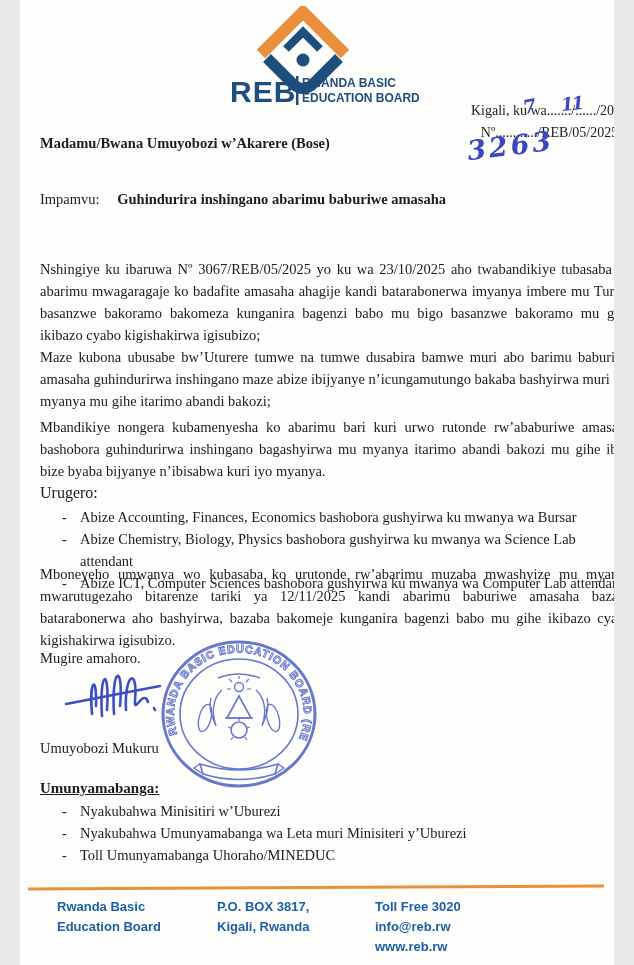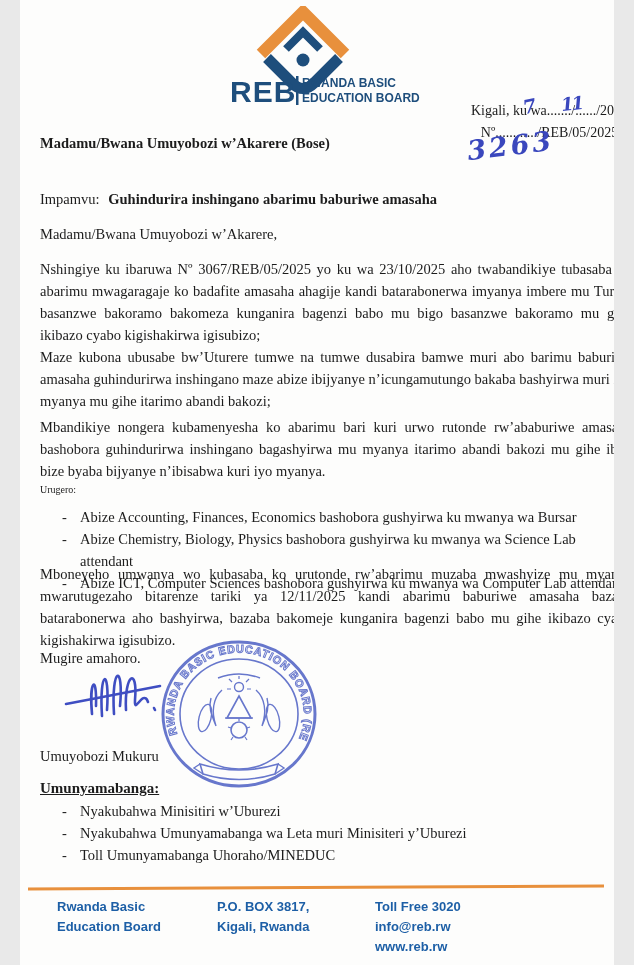--- a/index.html
+++ b/index.html
@@ -25,41 +25,41 @@
   .hand{
     position:absolute;color:#3a47bd;
     font-family:"DejaVu Serif", serif;font-style:italic;font-weight:bold;
   }
   .hand-day{left:66px;top:-5px;font-size:19px;transform:rotate(-12deg);}
   .hand-month{left:104px;top:-7px;font-size:18px;transform:rotate(-6deg);letter-spacing:-2px;}
   .hand-refno{left:10px;top:13px;font-size:27px;letter-spacing:3px;transform:rotate(-7deg);}
   
   .recipient{position:absolute;left:20px;top:135px;font-weight:bold;font-size:14.5px;}
   .subject{position:absolute;left:20px;top:191px;font-size:14.5px;}
-  .subject b{margin-left:5px;}
+  .subject b{margin-left:14px;}
   .salutation{position:absolute;left:20px;top:226px;font-size:14.5px;}
   .para{
     position:absolute;left:20px;width:592px;
     font-size:14.5px;line-height:22px;text-align:justify;
   }
   .p1{top:258px;} .p2{top:346px;} .p3{top:416px;} .p4{top:563px;}
-  .urugero{position:absolute;left:20px;top:484px;font-size:10px;}
+  .urugero{position:absolute;left:20px;top:484px;font-size:16px;}
   .examples{position:absolute;left:20px;top:506px;width:592px;font-size:14.5px;line-height:22px;}
   .li{display:flex;}
   .li .dash{width:18px;margin-left:22px;text-align:left;}
   .closing{position:absolute;left:20px;top:650px;font-size:14.5px;}
   
   .stamp{position:absolute;left:136px;top:638px;width:166px;height:152px;opacity:.92;}
   .stamp *{stroke:#5b6cc8;fill:none;}
   .stamp .stamp-txt{fill:#5b6cc8;stroke:none;font-family:"Liberation Sans", sans-serif;
     font-weight:bold;font-size:11px;letter-spacing:1px;}
   .signature{position:absolute;left:42px;top:656px;width:115px;height:75px;}
   .signature path{stroke:#3f4ec2;stroke-width:2.6;fill:none;stroke-linecap:round;}
   .sig-name{position:absolute;left:20px;top:715px;font-weight:bold;font-size:15px;}
-  .sig-title{position:absolute;left:20px;top:740px;font-size:14.5px;margin-top:8px;}
+  .sig-title{position:absolute;left:20px;top:740px;font-size:14.5px;}
   
   .cc-label{position:absolute;left:20px;top:780px;font-weight:bold;font-size:15px;text-decoration:underline;}
   .cc-list{position:absolute;left:20px;top:800px;width:592px;font-size:14.5px;line-height:22px;}
   
   .footer-line{position:absolute;left:8px;top:886px;width:576px;height:3px;background:#e8903c;transform:rotate(-0.3deg);}
   .footer{position:absolute;top:897px;font-family:"Liberation Sans", sans-serif;
     font-weight:bold;font-size:13px;line-height:20px;color:#1d5fa6;}
   .fcol1{left:37px;} .fcol2{left:197px;} .fcol3{left:355px;}
 </style>
 </head>
@@ -95,21 +95,20 @@
     </div>
   </div>
 
   <div class="recipient">Madamu/Bwana Umuyobozi w’Akarere (Bose)</div>
 
   <div class="subject">
     <span>Impamvu:</span>
     <b>Guhindurira inshingano abarimu baburiwe amasaha</b>
   </div>
 
-  <div class="salutation">Madamu/Bwana Umuyobozi w’Akarere,</div>
 
   <div class="para p1">Nshingiye ku ibaruwa Nº 3067/REB/05/2025 yo ku wa 23/10/2025 aho twabandikiye tubasaba ko abarimu mwagaragaje ko badafite amasaha ahagije kandi batarabonerwa imyanya imbere mu Turere basanzwe bakoramo bakomeza kunganira bagenzi babo mu bigo basanzwe bakoramo mu gihe ikibazo cyabo kigishakirwa igisubizo;</div>
   <div class="para p3">Mbandikiye nongera kubamenyesha ko abarimu bari kuri urwo rutonde rw’ababuriwe amasaha bashobora guhindurirwa inshingano bagashyirwa mu myanya itarimo abandi bakozi mu gihe ibyo bize byaba bijyanye n’ibisabwa kuri iyo myanya.</div>
   <div class="para p2">Maze kubona ubusabe bw’Uturere tumwe na tumwe dusabira bamwe muri abo barimu baburiwe amasaha guhindurirwa inshingano maze abize ibijyanye n’icungamutungo bakaba bashyirwa muri iyo myanya mu gihe itarimo abandi bakozi;</div>
 
   <div class="urugero">Urugero:</div>
 
   <div class="examples">
     <div class="li">
       <span class="dash">-</span>

